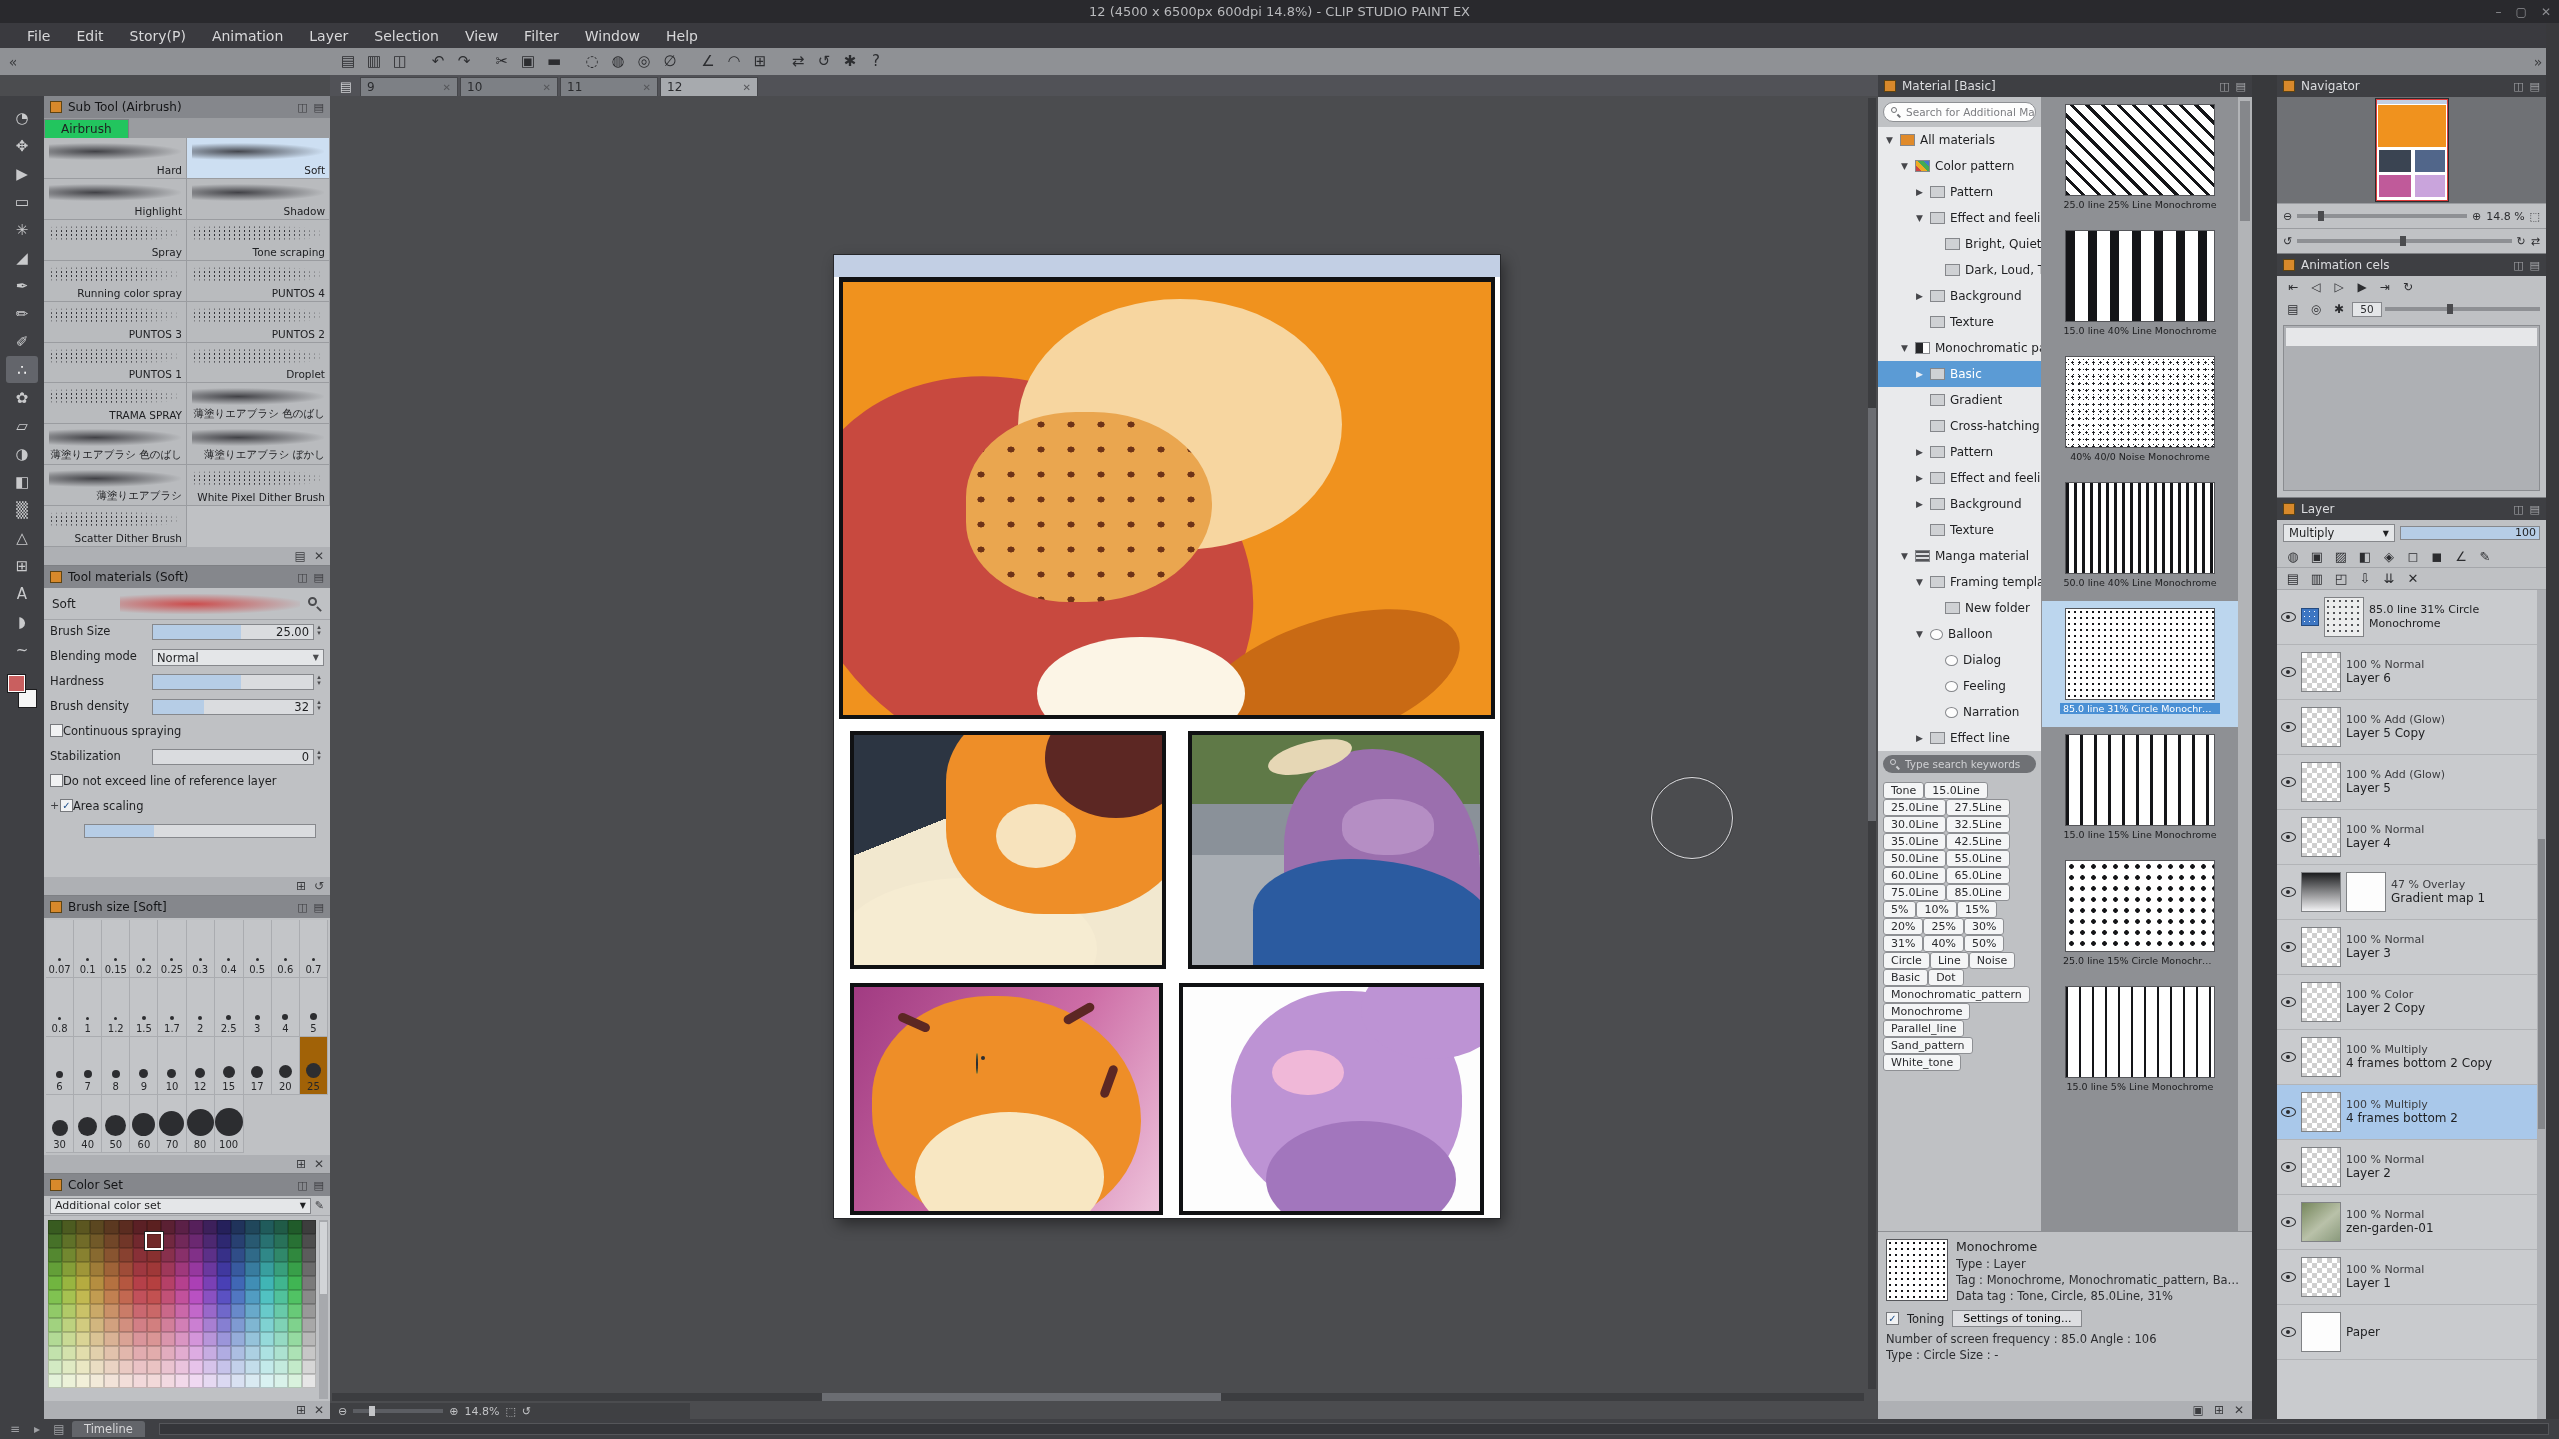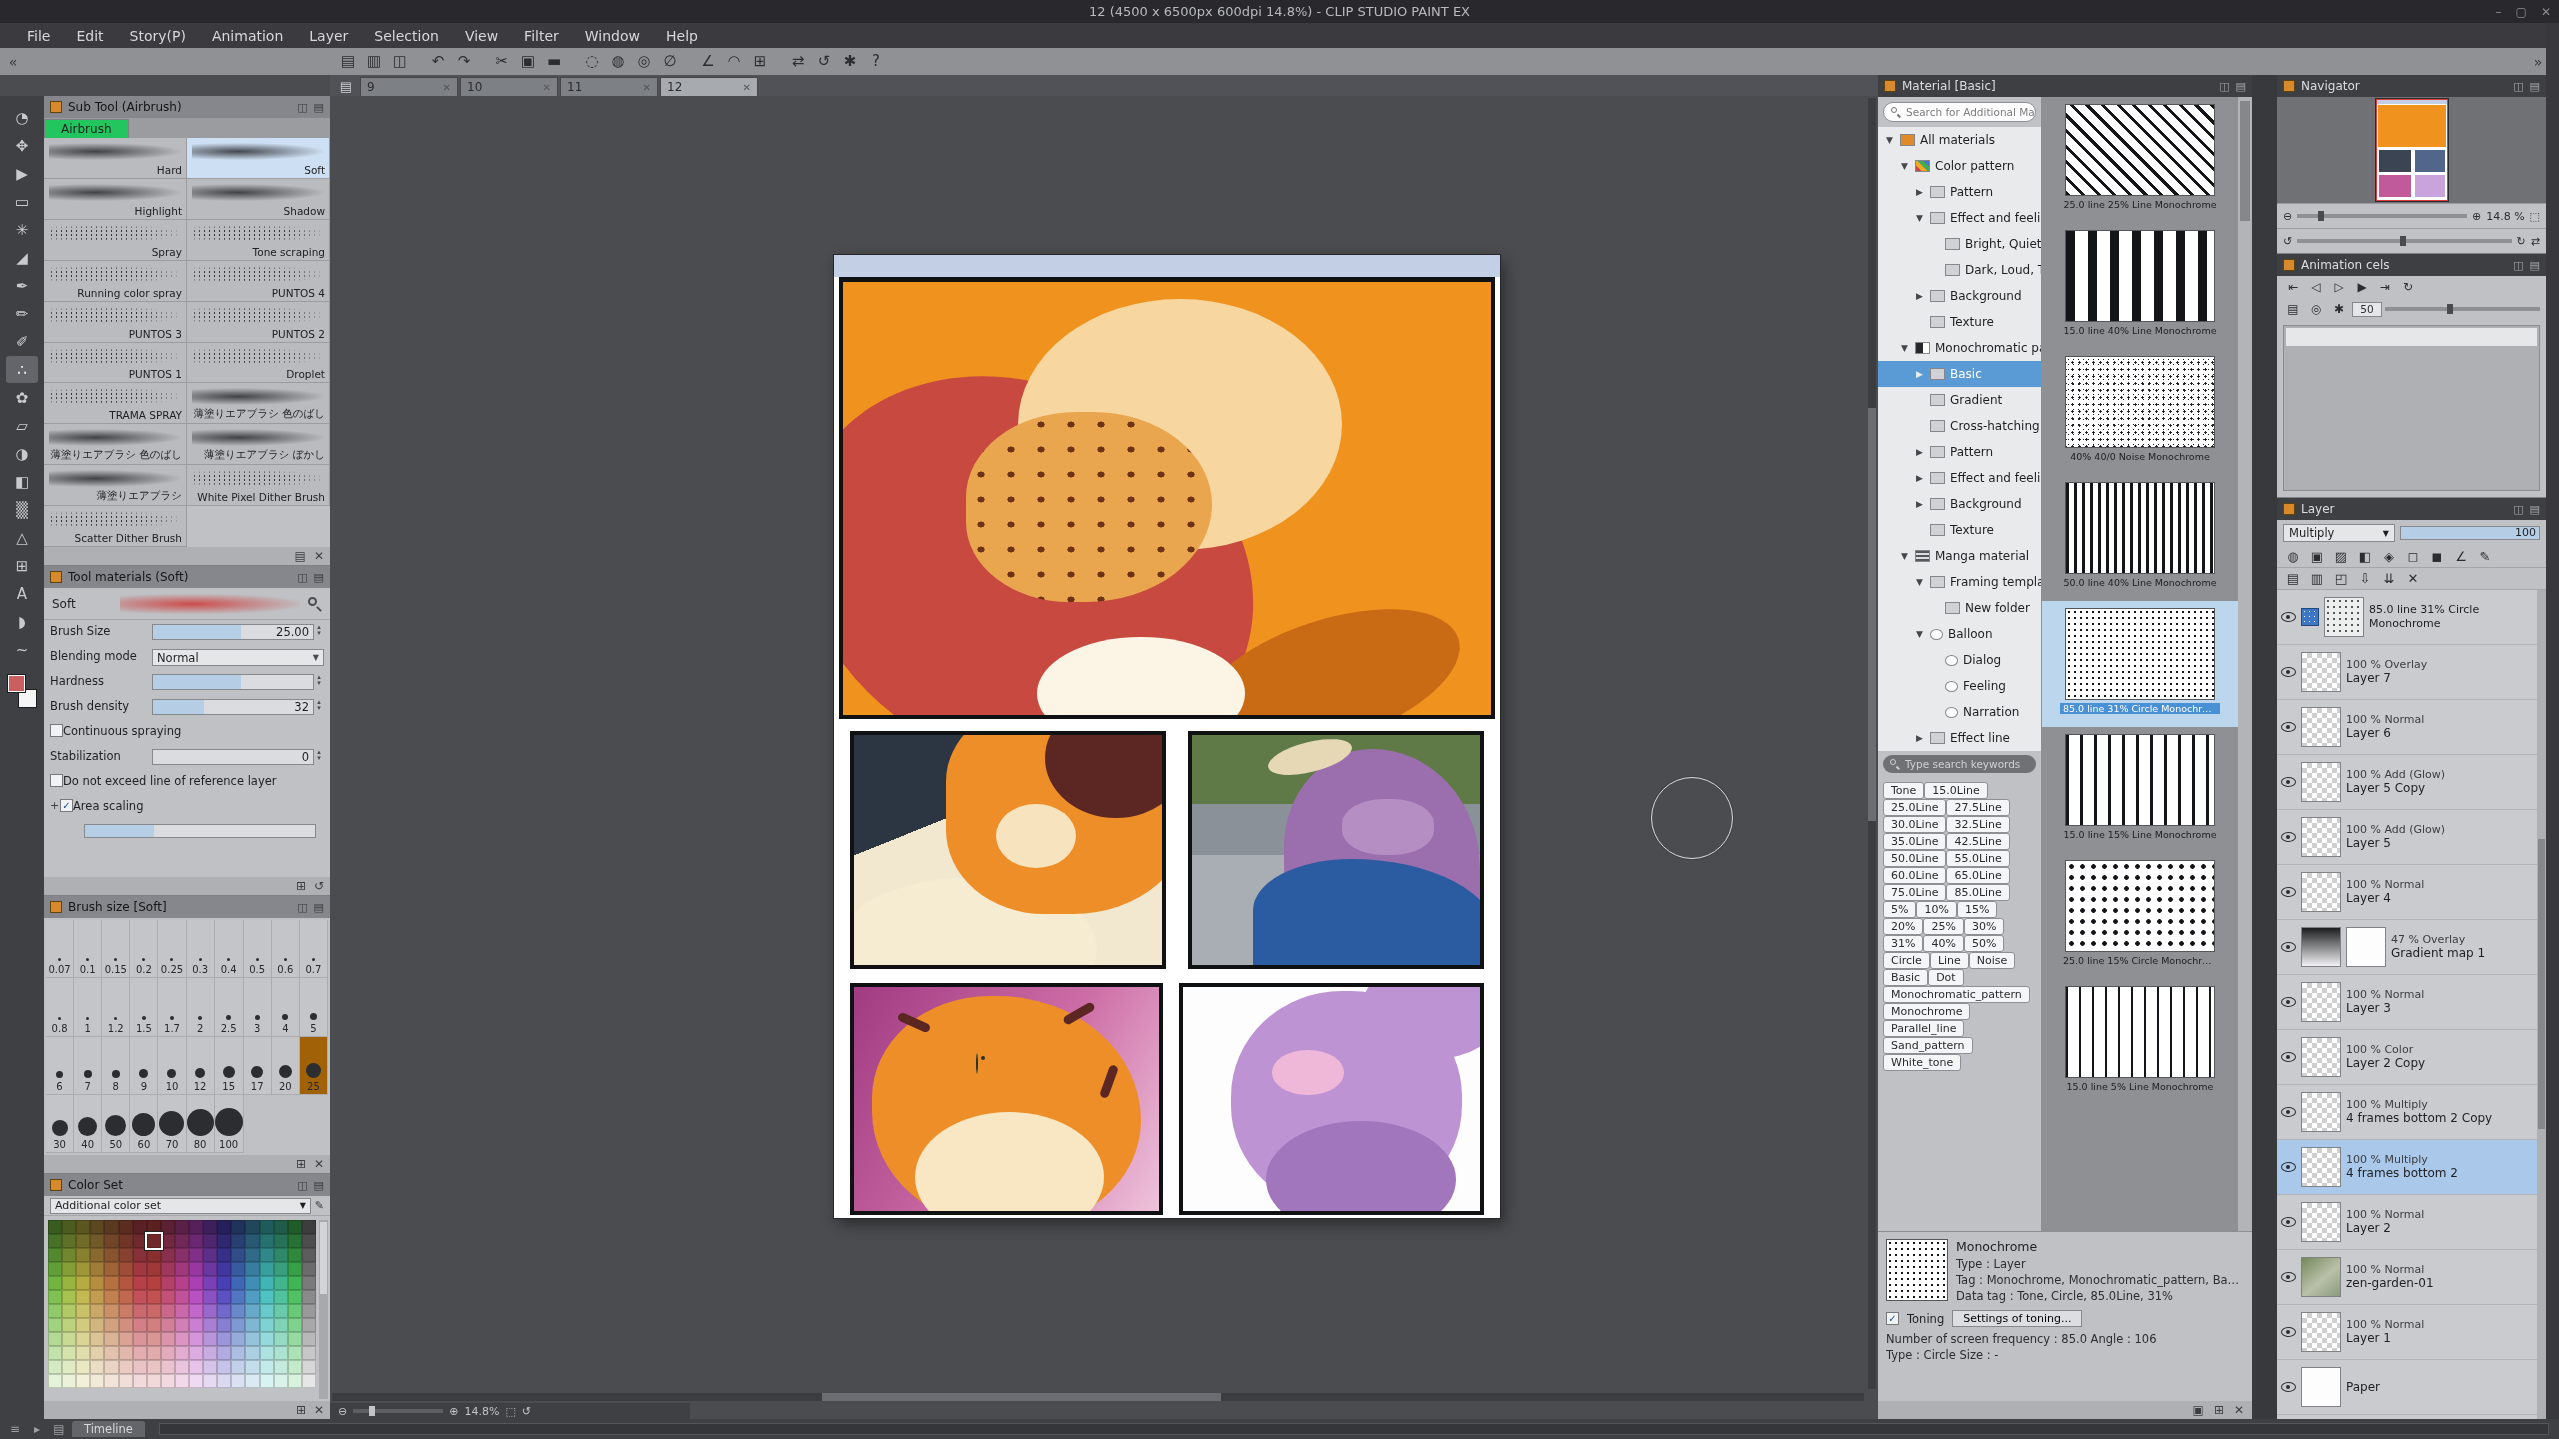--- a/index.html
+++ b/index.html
@@ -1425,28 +1425,20 @@
             <span class="lbadge"></span>
             <span class="lthumb tone"></span>
             <span class="ltext">
               <div class="nm" style="white-space: normal; font-size: 11px;">85.0 line 31% Circle Monochrome</div>
             </span>
           </div>
           <div class="lrow">
             <span class="eye"></span>
             <span class="lthumb"></span>
             <span class="ltext">
-              <div class="mode">100 % Overlay</div>
-              <div class="nm">Layer 7</div>
-            </span>
-          </div>
-          <div class="lrow">
-            <span class="eye"></span>
-            <span class="lthumb"></span>
-            <span class="ltext">
               <div class="mode">100 % Normal</div>
               <div class="nm">Layer 6</div>
             </span>
           </div>
           <div class="lrow">
             <span class="eye"></span>
             <span class="lthumb"></span>
             <span class="ltext">
               <div class="mode">100 % Add (Glow)</div>
               <div class="nm">Layer 5 Copy</div>

